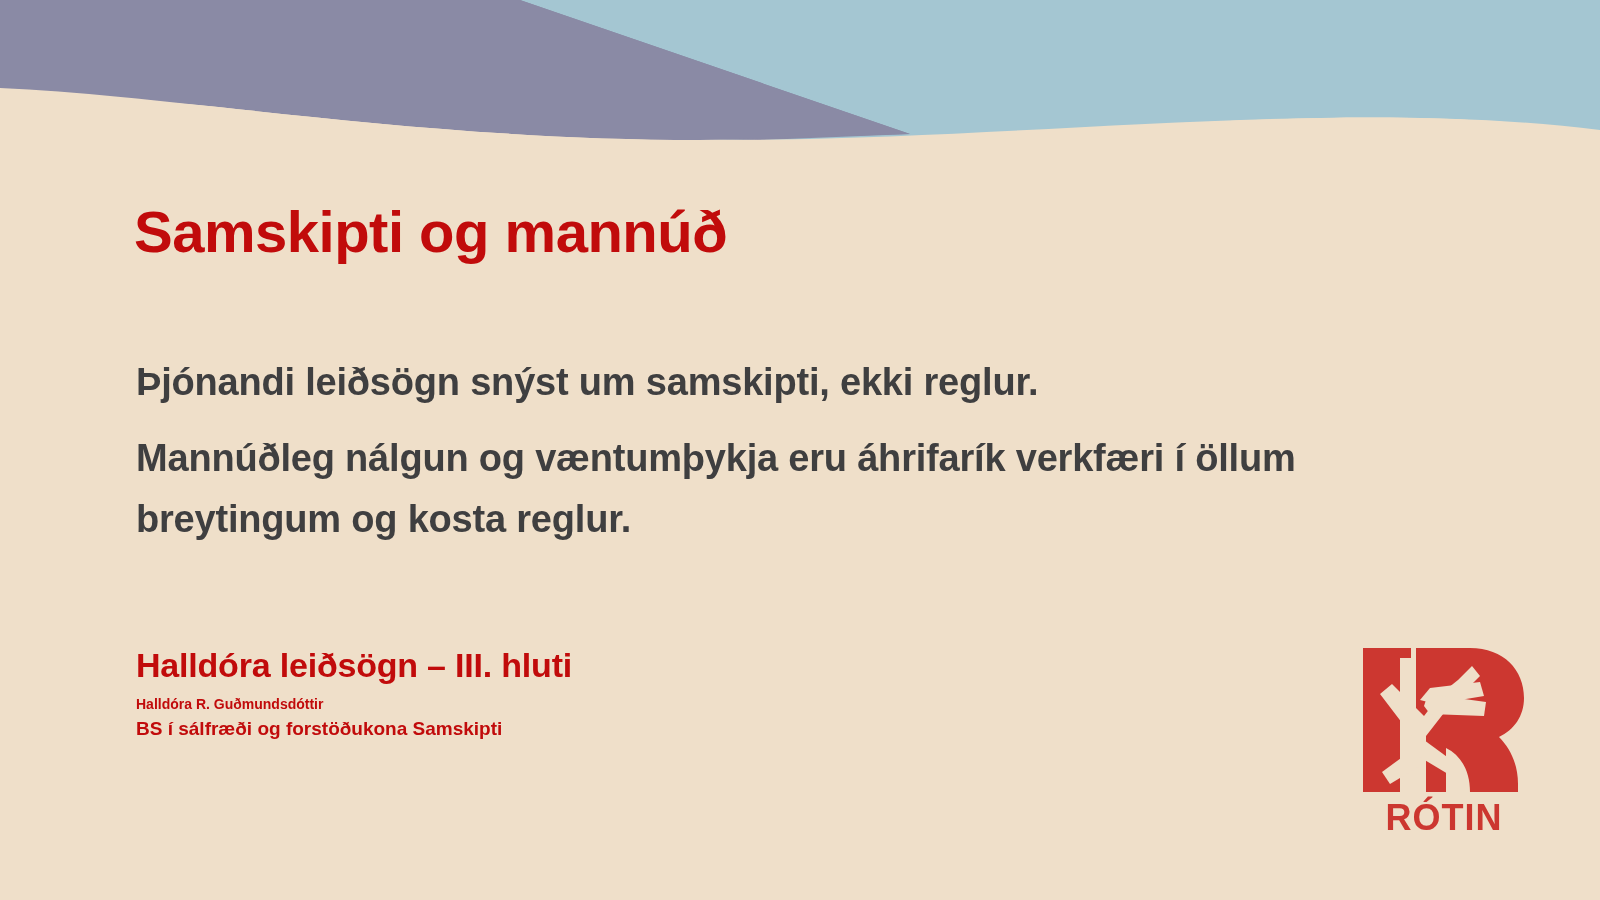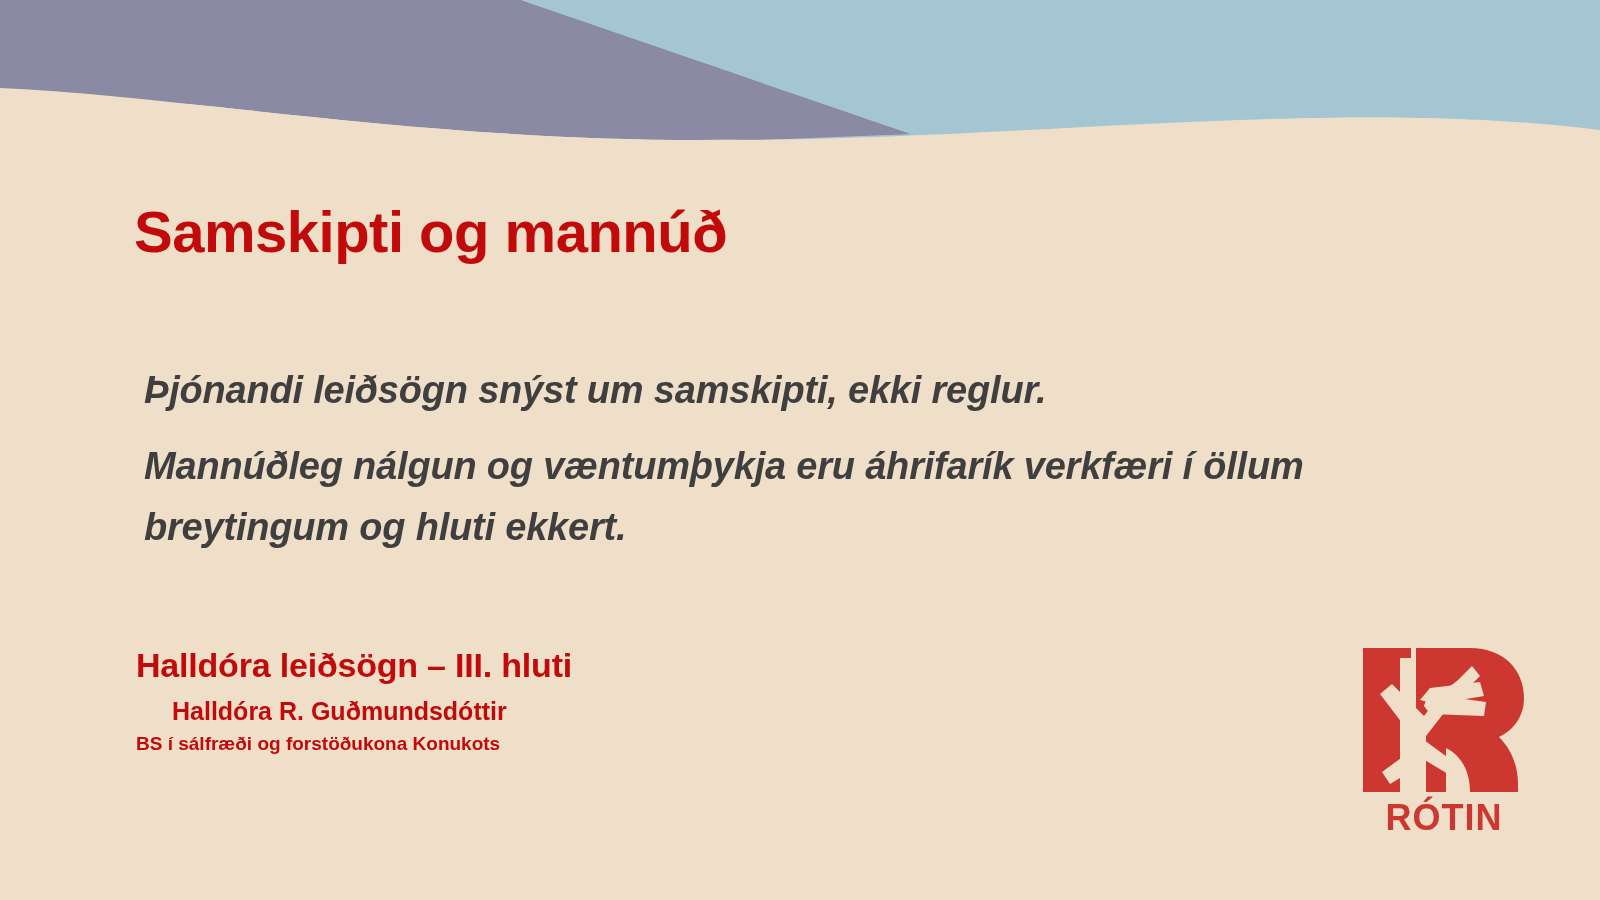--- a/index.html
+++ b/index.html
@@ -48,44 +48,42 @@
     left: 136px;
     top: 352px;
     width: 1340px;
     color: #3f3f40;
     font-size: 38px;
     font-weight: bold;
     line-height: 1.62;
     letter-spacing: -0.2px;
   }
   .body-para {
-    margin: 8px;
-    font-style: italic;
+    margin: 0;
   }
   .body-para + .body-para {
     margin-top: 14px;
   }
   .footer {
     position: absolute;
     left: 136px;
     top: 645px;
     color: #c10b0b;
   }
   .footer-title {
     font-size: 34px;
     font-weight: bold;
     line-height: 1.2;
     letter-spacing: -0.2px;
   }
   .footer-author {
     margin-top: 9px;
-    font-size: 25px;
+    font-size: 14px;
     font-weight: bold;
     line-height: 1.35;
-    margin-left: 36px;
   }
   .footer-role {
     margin-top: 2px;
     font-size: 19px;
     font-weight: bold;
     line-height: 1.35;
   }
   .logo {
     position: absolute;
     left: 1358px;
@@ -112,27 +110,27 @@
       <path d="M0,88 C180,96 420,140 700,140 C1010,142 1330,96 1600,130 L1600,900 L0,900 Z" fill="#efdfc9"></path>
     </svg>
   </div>
 
   <div class="content">
 
     <h1 class="title">Samskipti og mannúð</h1>
 
     <div class="body-block">
       <p class="body-para">Þjónandi leiðsögn snýst um samskipti, ekki reglur.</p>
-      <p class="body-para">Mannúðleg nálgun og væntumþykja eru áhrifarík verkfæri í öllum breytingum og hluti ekkert.</p>
+      <p class="body-para">Mannúðleg nálgun og væntumþykja eru áhrifarík verkfæri í öllum breytingum og kosta reglur.</p>
     </div>
 
     <div class="footer">
       <div class="footer-title">Halldóra leiðsögn – III. hluti</div>
       <div class="footer-author">Halldóra R. Guðmundsdóttir</div>
-      <div class="footer-role">BS í sálfræði og forstöðukona Konukots</div>
+      <div class="footer-role">BS í sálfræði og forstöðukona Samskipti</div>
     </div>
 
     <div class="logo">
       <svg width="172" height="190" viewBox="0 0 172 190" xmlns="http://www.w3.org/2000/svg">
         <g>
           <rect x="5" y="4" width="48" height="144" fill="#cc3730"></rect>
           <path d="M58,4 L112,4 C146,4 166,26 166,54 C166,72 156,86 141,93
                    C152,104 160,120 160,140 L160,148 L112,148
                    C112,128 104,112 88,104 L88,148 L58,148 Z" fill="#cc3730"></path>
           <g fill="#efdfc9">

